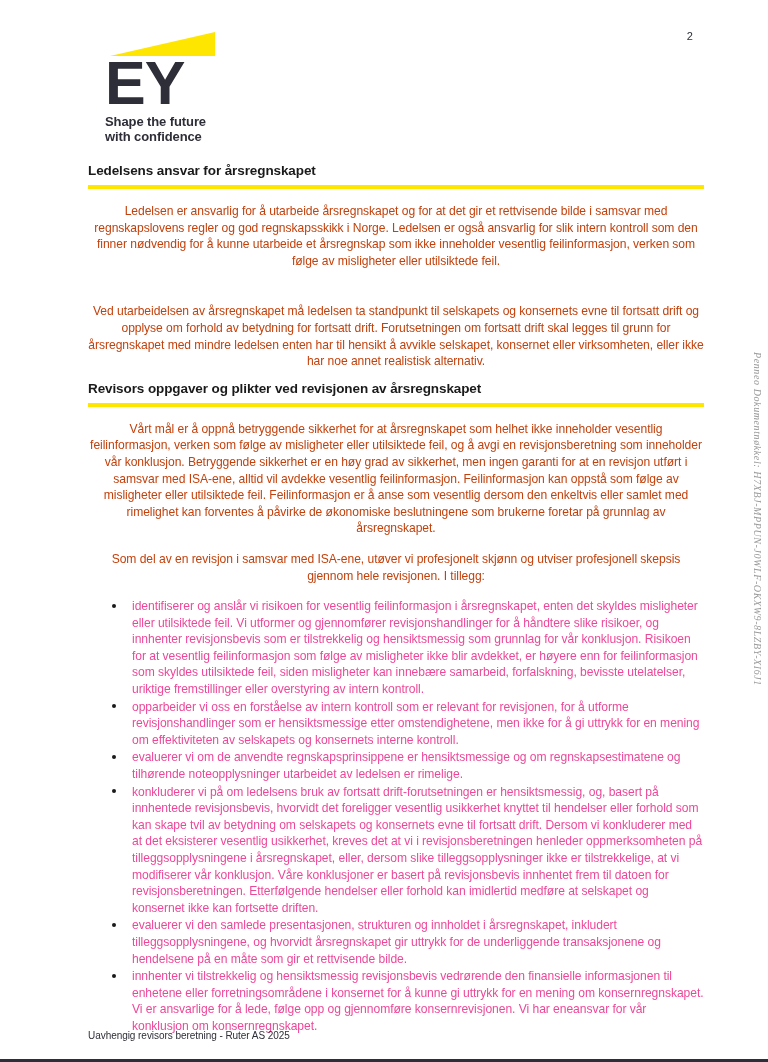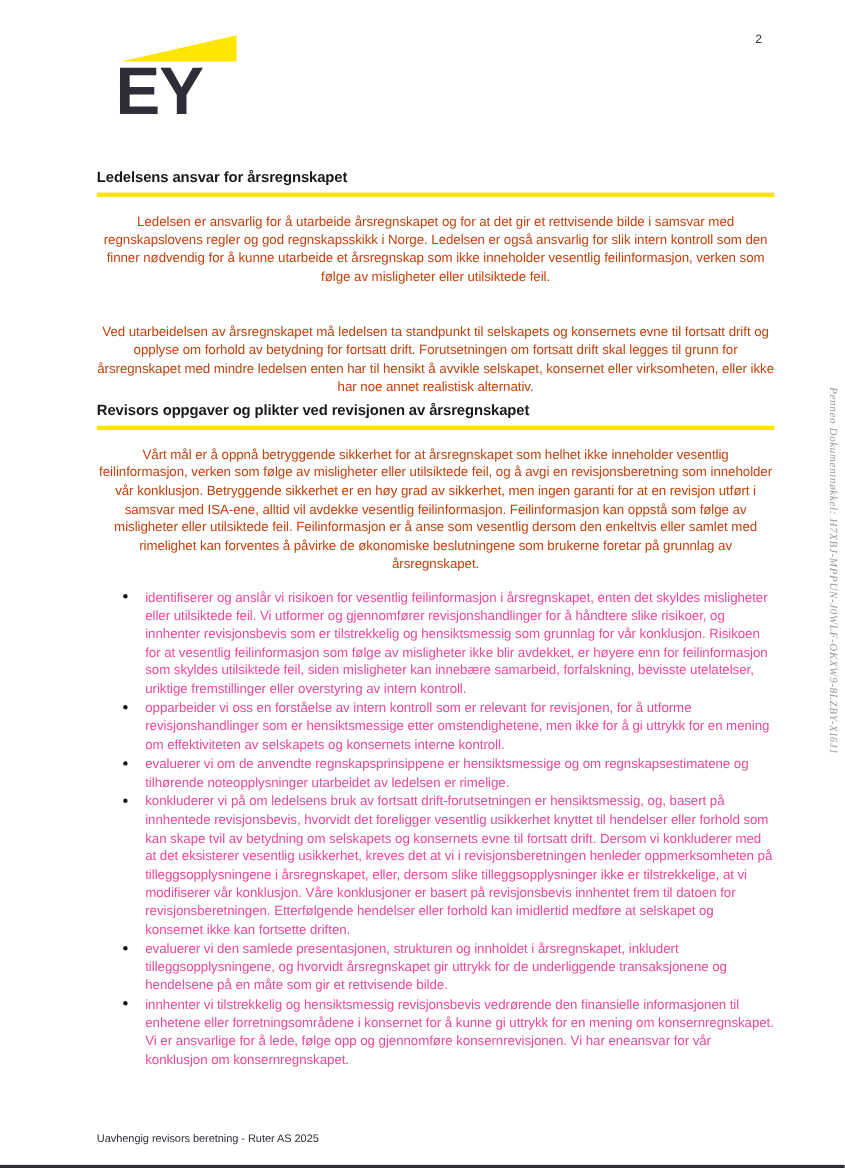--- a/index.html
+++ b/index.html
@@ -67,21 +67,21 @@
   .content {
     position: absolute;
     left: 88px;
     top: 152px;
     width: 616px;
   }
   h2.section-heading {
     font-size: 13.5px;
     font-weight: bold;
     color: #1a1a1a;
-    margin: 0 0 6px 0;
+    margin: 10px 0 6px 0;
     line-height: 17px;
     letter-spacing: -0.1px;
   }
   .rule {
     height: 4px;
     background: #ffe600;
     width: 616px;
     margin: 0 0 14px 0;
   }
   p.body-text {
@@ -154,35 +154,40 @@
 </head>
 <body>
 
 <div class="page">
 
   <div class="page-number">2</div>
 
   <div class="logo-block">
     <div class="logo-beam"></div>
     <div class="logo-ey">EY</div>
+    <div class="logo-tagline">
+      <div>Shape the future</div>
+      <div>with confidence</div>
+    </div>
   </div>
 
   <div class="content">
 
     <div class="section">
       <h2 class="section-heading">Ledelsens ansvar for årsregnskapet</h2>
       <div class="rule"></div>
       <p class="body-text">Ledelsen er ansvarlig for å utarbeide årsregnskapet og for at det gir et rettvisende bilde i samsvar med regnskapslovens regler og god regnskapsskikk i Norge. Ledelsen er også ansvarlig for slik intern kontroll som den finner nødvendig for å kunne utarbeide et årsregnskap som ikke inneholder vesentlig feilinformasjon, verken som følge av misligheter eller utilsiktede feil.</p>
       <p class="body-text">Ved utarbeidelsen av årsregnskapet må ledelsen ta standpunkt til selskapets og konsernets evne til fortsatt drift og opplyse om forhold av betydning for fortsatt drift. Forutsetningen om fortsatt drift skal legges til grunn for årsregnskapet med mindre ledelsen enten har til hensikt å avvikle selskapet, konsernet eller virksomheten, eller ikke har noe annet realistisk alternativ.</p>
     </div>
 
     <div class="section">
       <h2 class="section-heading">Revisors oppgaver og plikter ved revisjonen av årsregnskapet</h2>
       <div class="rule"></div>
       <p class="body-text">Vårt mål er å oppnå betryggende sikkerhet for at årsregnskapet som helhet ikke inneholder vesentlig feilinformasjon, verken som følge av misligheter eller utilsiktede feil, og å avgi en revisjonsberetning som inneholder vår konklusjon. Betryggende sikkerhet er en høy grad av sikkerhet, men ingen garanti for at en revisjon utført i samsvar med ISA-ene, alltid vil avdekke vesentlig feilinformasjon. Feilinformasjon kan oppstå som følge av misligheter eller utilsiktede feil. Feilinformasjon er å anse som vesentlig dersom den enkeltvis eller samlet med rimelighet kan forventes å påvirke de økonomiske beslutningene som brukerne foretar på grunnlag av årsregnskapet.</p>
+      <p class="body-text">Som del av en revisjon i samsvar med ISA-ene, utøver vi profesjonelt skjønn og utviser profesjonell skepsis gjennom hele revisjonen. I tillegg:</p>
 
       <ul class="bullets">
         <li><span class="bullet-dot"></span><span>identifiserer og anslår vi risikoen for vesentlig feilinformasjon i årsregnskapet, enten det skyldes misligheter eller utilsiktede feil. Vi utformer og gjennomfører revisjonshandlinger for å håndtere slike risikoer, og innhenter revisjonsbevis som er tilstrekkelig og hensiktsmessig som grunnlag for vår konklusjon. Risikoen for at vesentlig feilinformasjon som følge av misligheter ikke blir avdekket, er høyere enn for feilinformasjon som skyldes utilsiktede feil, siden misligheter kan innebære samarbeid, forfalskning, bevisste utelatelser, uriktige fremstillinger eller overstyring av intern kontroll.</span></li>
         <li><span class="bullet-dot"></span><span>opparbeider vi oss en forståelse av intern kontroll som er relevant for revisjonen, for å utforme revisjonshandlinger som er hensiktsmessige etter omstendighetene, men ikke for å gi uttrykk for en mening om effektiviteten av selskapets og konsernets interne kontroll.</span></li>
         <li><span class="bullet-dot"></span><span>evaluerer vi om de anvendte regnskapsprinsippene er hensiktsmessige og om regnskapsestimatene og tilhørende noteopplysninger utarbeidet av ledelsen er rimelige.</span></li>
         <li><span class="bullet-dot"></span><span>konkluderer vi på om ledelsens bruk av fortsatt drift-forutsetningen er hensiktsmessig, og, basert på innhentede revisjonsbevis, hvorvidt det foreligger vesentlig usikkerhet knyttet til hendelser eller forhold som kan skape tvil av betydning om selskapets og konsernets evne til fortsatt drift. Dersom vi konkluderer med at det eksisterer vesentlig usikkerhet, kreves det at vi i revisjonsberetningen henleder oppmerksomheten på tilleggsopplysningene i årsregnskapet, eller, dersom slike tilleggsopplysninger ikke er tilstrekkelige, at vi modifiserer vår konklusjon. Våre konklusjoner er basert på revisjonsbevis innhentet frem til datoen for revisjonsberetningen. Etterfølgende hendelser eller forhold kan imidlertid medføre at selskapet og konsernet ikke kan fortsette driften.</span></li>
         <li><span class="bullet-dot"></span><span>evaluerer vi den samlede presentasjonen, strukturen og innholdet i årsregnskapet, inkludert tilleggsopplysningene, og hvorvidt årsregnskapet gir uttrykk for de underliggende transaksjonene og hendelsene på en måte som gir et rettvisende bilde.</span></li>
         <li><span class="bullet-dot"></span><span>innhenter vi tilstrekkelig og hensiktsmessig revisjonsbevis vedrørende den finansielle informasjonen til enhetene eller forretningsområdene i konsernet for å kunne gi uttrykk for en mening om konsernregnskapet. Vi er ansvarlige for å lede, følge opp og gjennomføre konsernrevisjonen. Vi har eneansvar for vår konklusjon om konsernregnskapet.</span></li>
       </ul>
     </div>

